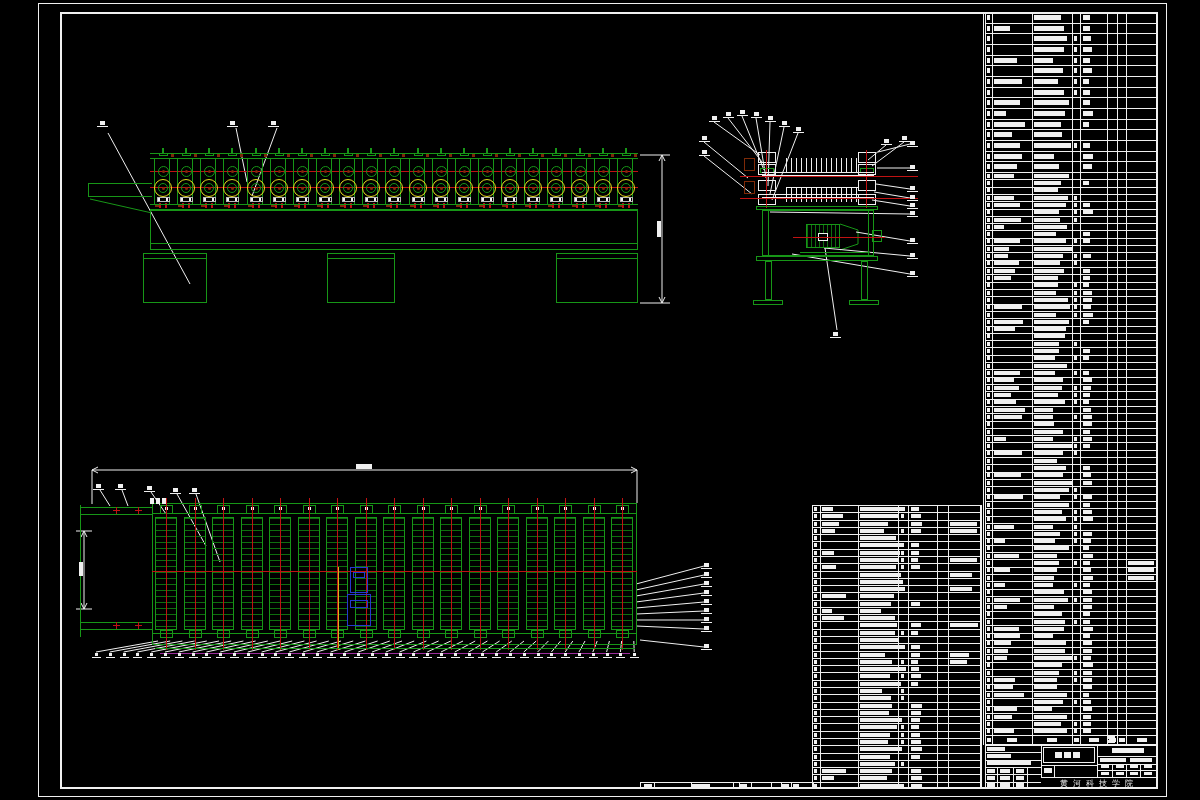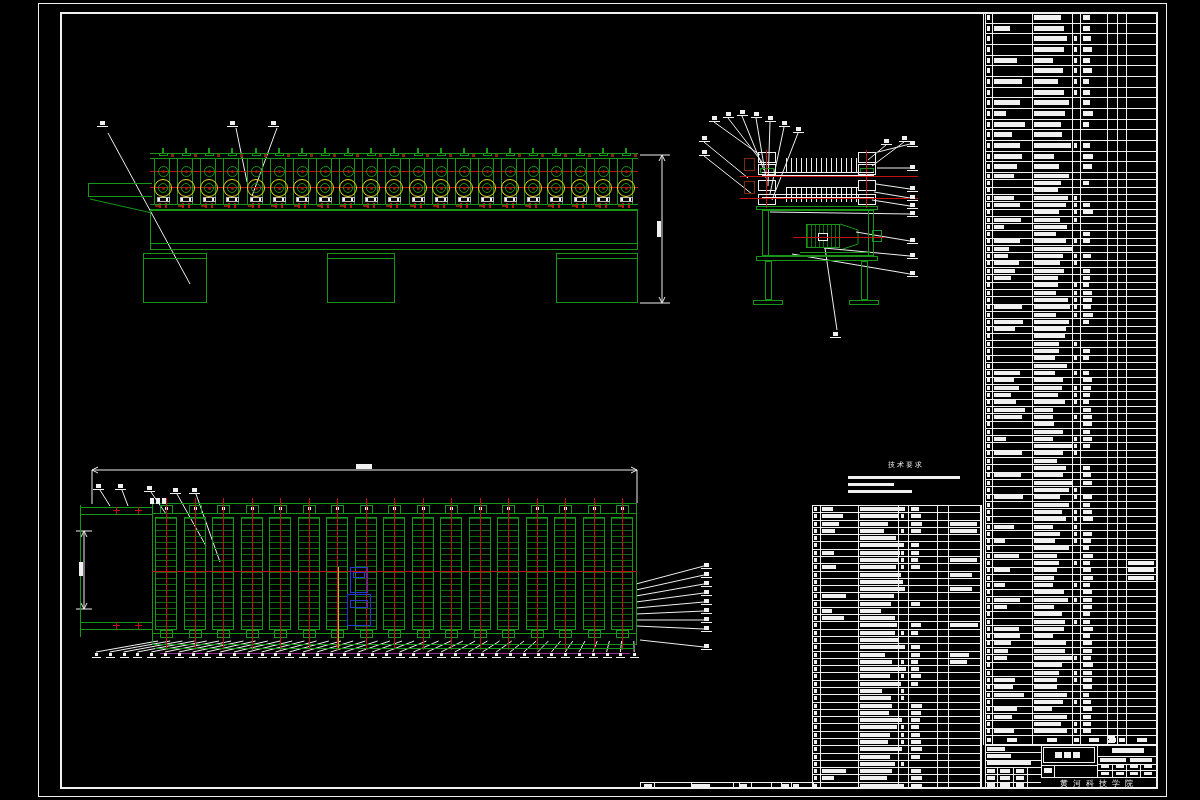--- a/index.html
+++ b/index.html
@@ -9,28 +9,20 @@
   #overlay{position:absolute;left:0;top:0;width:1200px;height:800px;pointer-events:none;}
   .cjk{color:#f0f0f0;white-space:nowrap;overflow:hidden;}
 </style>
 </head>
 <body>
 
 <div id="stage">
   <div class="a" id="outer-frame" style="left: 38px; top: 3px; width: 1129px; height: 794px; border: 1px solid rgb(240, 240, 240);"></div>
   <div class="a" id="inner-frame" style="left: 60px; top: 12px; width: 1098px; height: 777px; border: 2px solid rgb(240, 240, 240);"></div>
 
-  <div class="a" id="notes" style="left:845px;top:460px;width:122px;height:40px;">
-    <div class="cjk" style="font-size:7px;text-align:center;letter-spacing:2px;">技术要求</div>
-    <div id="notes-lines">
-        <div class="a" style="left: 3px; top: 16px; width: 112px; height: 3px; background: rgb(240, 240, 240);"></div>
-        <div class="a" style="left: 3px; top: 23px; width: 46px; height: 3px; background: rgb(240, 240, 240);"></div>
-        <div class="a" style="left: 3px; top: 30px; width: 64px; height: 3px; background: rgb(240, 240, 240);"></div>
-      </div>
-  </div>
 
   <div class="a cjk" id="institution" style="left:1042px;top:778px;width:114px;height:11px;font-size:8px;
               letter-spacing:5px;text-align:center;line-height:11px;">黄河科技学院</div>
 
   <svg id="overlay" viewBox="0 0 1200 800" xmlns="http://www.w3.org/2000/svg">
       <line x1="90" y1="199" x2="152" y2="213" stroke="#179617" stroke-width="1"></line>
       <line x1="640" y1="155" x2="670" y2="155" stroke="#f0f0f0" stroke-width="1"></line>
       <line x1="640" y1="303" x2="670" y2="303" stroke="#f0f0f0" stroke-width="1"></line>
       <line x1="662" y1="155" x2="662" y2="303" stroke="#f0f0f0" stroke-width="1"></line>
       <line x1="662" y1="155" x2="659" y2="161" stroke="#f0f0f0" stroke-width="1"></line>

